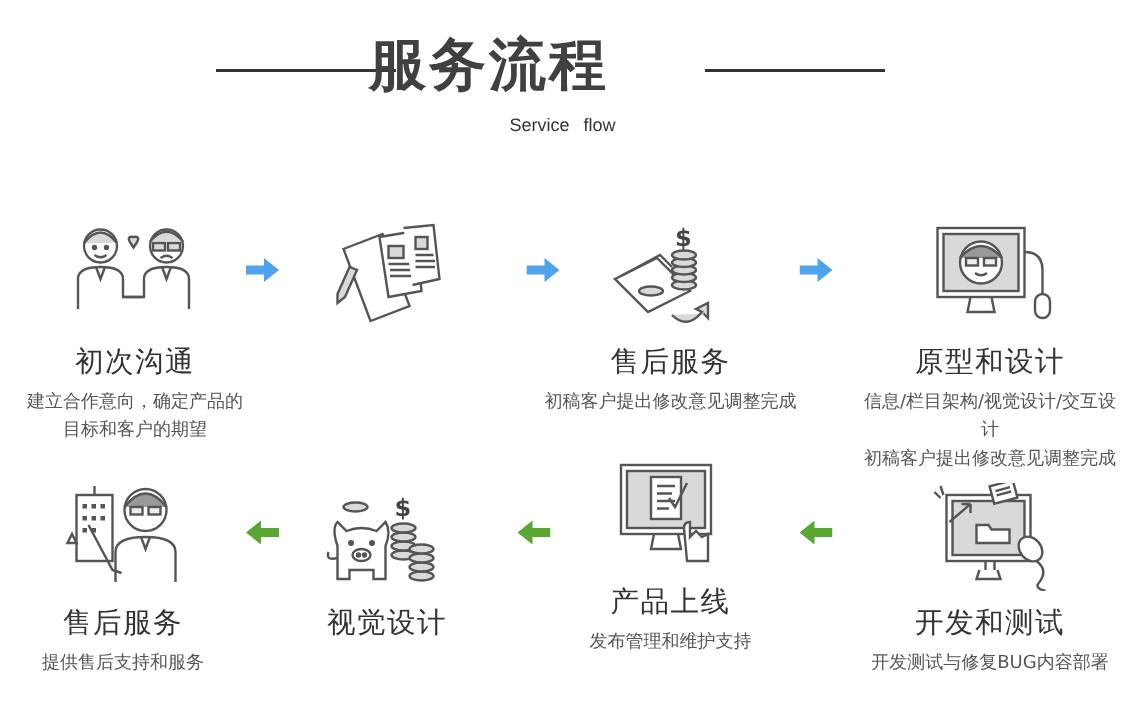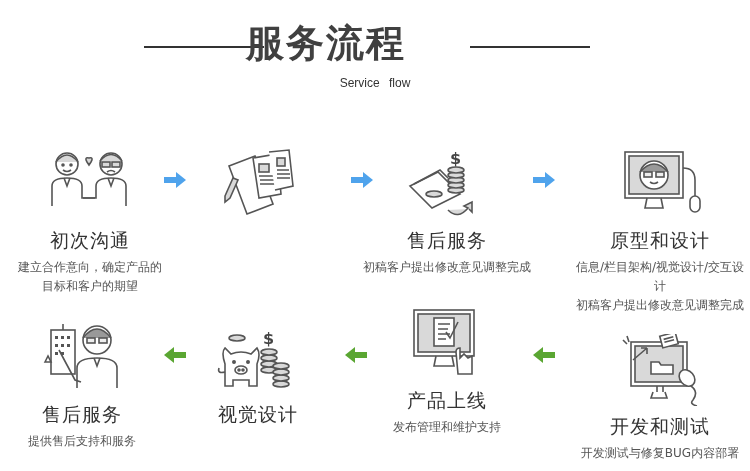--- a/index.html
+++ b/index.html
@@ -211,21 +211,21 @@
   <div class="name">产品上线</div>
   <div class="desc">
     <div>发布管理和维护支持</div>
   </div>
 </div>
 
 <svg class="arrow" style="left:533px; top:347px;" viewBox="0 0 22 16">
   <path d="M22 5 H10 V0 L0 8 L10 16 V11 H22 Z" fill="#5aa632"></path>
 </svg>
 
-<div class="step" style="left:570px; top:334px;">
+<div class="step" style="left:570px; top:322px;">
   <svg class="icon" viewBox="0 0 86 72">
     <g fill="none" stroke="#555" stroke-width="1.6">
       <rect x="14" y="8" width="56" height="44" fill="#fff"></rect>
       <rect x="18" y="12" width="48" height="36" fill="#d9d9d9"></rect>
       <path d="M34 40 L34 28 L42 28 L44 31 L56 31 L56 40 Z" fill="#fff"></path>
       <path d="M16 26 L30 14 M30 14 L24 14 M30 14 L30 20"></path>
       <path d="M6 6 L10 10 M10 2 L12 8"></path>
       <rect x="44" y="0" width="16" height="12" fill="#fff" transform="rotate(-15 52 6)"></rect>
       <path d="M47 4 H57 M47 7 H57" transform="rotate(-15 52 6)"></path>
       <path d="M36 58 L34 64 L50 64 L48 58 M40 52 V58 M46 52 V58"></path>

